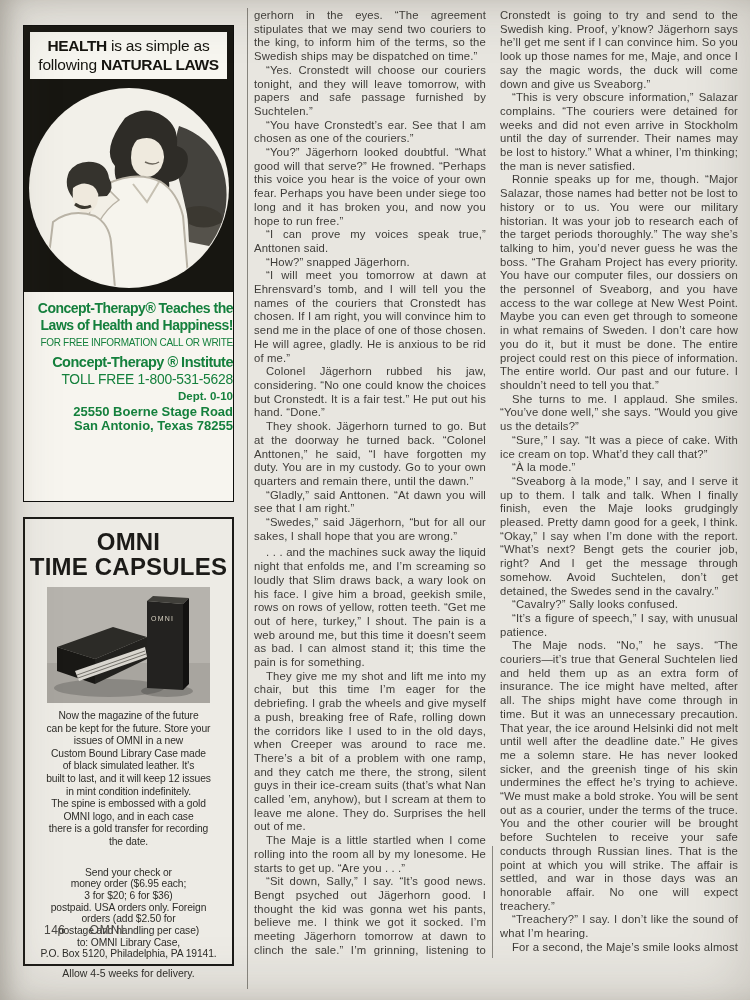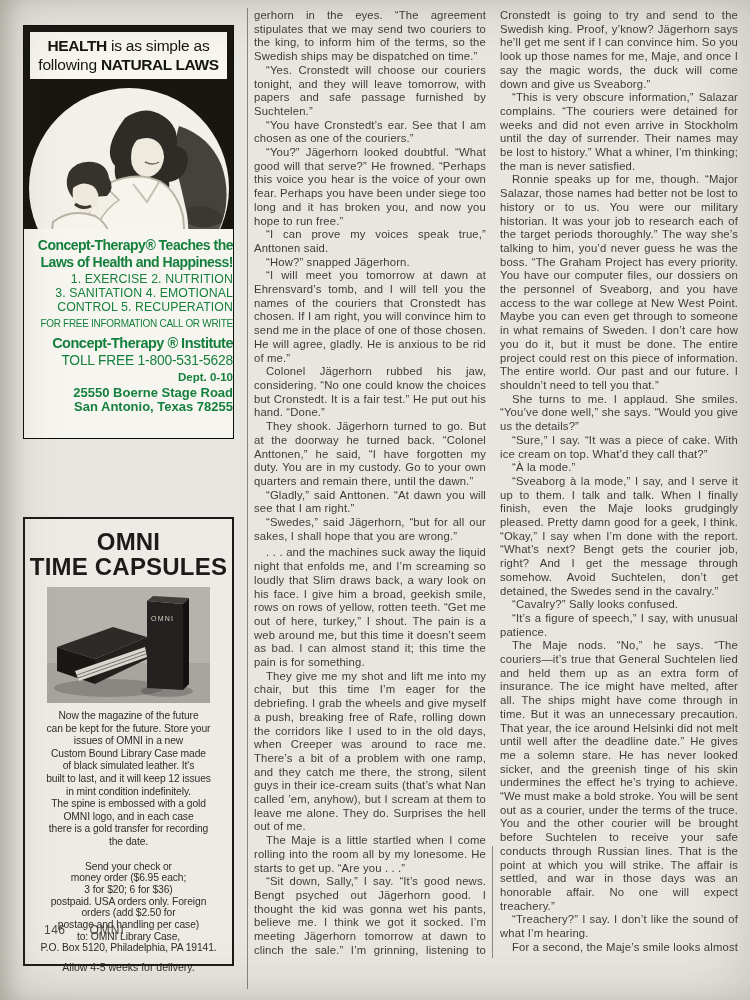--- a/index.html
+++ b/index.html
@@ -24,21 +24,21 @@
     letter-spacing:.15px; text-align:justify;
   }
   .col-middle { left:254px; width:232px; }
   .col-right  { left:500px; width:238px; }
   .col p { margin:0; text-indent:12px; }
   .col p.cont { text-indent:0; }
   .col p.section-start { margin-top:3px; }
 
   
   .health-ad {
-    position:absolute; left:23px; top:25px; width:211px; height:414px;
+    position:absolute; left:23px; top:25px; width:211px; height:477px;
     background:#171611; border:1px solid #0d0d0b; box-sizing:border-box;
   }
   .banner {
     position:absolute; left:6px; right:6px; top:6px;
     background:#f7f6f0; color:#15140f; text-align:center;
     padding:4px 1px 5px; font-size:15.5px; line-height:19px; letter-spacing:-.2px;
   }
   .banner .b { font-weight:bold; letter-spacing:-.4px; }
   .circle {
     position:absolute; left:5px; top:62px; width:200px; height:200px;
@@ -59,21 +59,21 @@
   .ct-addr2    { margin-top:0 !important; font-weight:bold; font-size:13px; line-height:14px; }
 
   
   .capsules-ad {
     position:absolute; left:23px; top:517px; width:211px; height:449px;
     background:#edebe5; border:2px solid #1b1a17; box-sizing:border-box;
     text-align:center; color:#2e2d29;
   }
   .cap-title { margin-top:10px; font-weight:bold; font-size:24px; line-height:25px; letter-spacing:.2px; color:#1c1b18; }
   .photo { width:163px; height:116px; margin:8px auto 0; }
-  .cap-body  { margin:7px 4px 12px; font-size:10.3px; line-height:12.6px; letter-spacing:-.1px; white-space:pre-line; }
+  .cap-body  { margin:7px 4px 18px; font-size:10.3px; line-height:12.6px; letter-spacing:-.1px; white-space:pre-line; }
   .cap-body2 { margin:5px 2px 0; font-size:10.3px; line-height:11.7px; letter-spacing:-.1px; white-space:pre-line; }
   .cap-body3 { margin:7px 0 0; font-size:10.5px; line-height:12px; letter-spacing:0; }
 
   
   .footer { position:absolute; left:32px; top:923px; font-size:12px; color:#4a4844; letter-spacing:.5px;margin-left:12px; }
   .footer .mag { margin-left:24px; letter-spacing:1px; }
 </style>
 </head>
 <body>
 
@@ -107,23 +107,20 @@
           <path d="M40,84 q8,-12 24,-10 q14,2 16,16 q6,10 -2,18 l-34,2 q-10,-12 -4,-26z" fill="#35332d"></path>
           <path d="M44,100 q10,-8 20,-2 q8,6 4,18 q-6,12 -16,8 q-10,-6 -8,-24z" fill="#efe9dd"></path>
           <path d="M46,116 q8,6 16,2" stroke="#3b382f" stroke-width="3" fill="none"></path>
           <path d="M24,134 q18,-14 42,-6 q14,8 16,26 l4,46 l-70,0 z" fill="#f5f3ec" stroke="#b9b3a6" stroke-width="2"></path>
         </g>
       </svg>
     </div>
     <div class="ad-white">
       <p class="ct-headline">Concept-Therapy® Teaches the
 Laws of Health and Happiness!</p>
-      <p class="ct-program">1. EXERCISE  2. NUTRITION
-3. SANITATION  4. EMOTIONAL
-CONTROL  5. RECUPERATION</p>
       <p class="ct-info">FOR FREE INFORMATION CALL OR WRITE</p>
       <p class="ct-institute">Concept-Therapy ® Institute</p>
       <p class="ct-phone">TOLL FREE 1-800-531-5628</p>
       <p class="ct-dept">Dept. 0-10</p>
       <p class="ct-addr">25550 Boerne Stage Road</p>
       <p class="ct-addr2">San Antonio, Texas 78255</p>
     </div>
   </aside>
 
   <aside class="capsules-ad">

